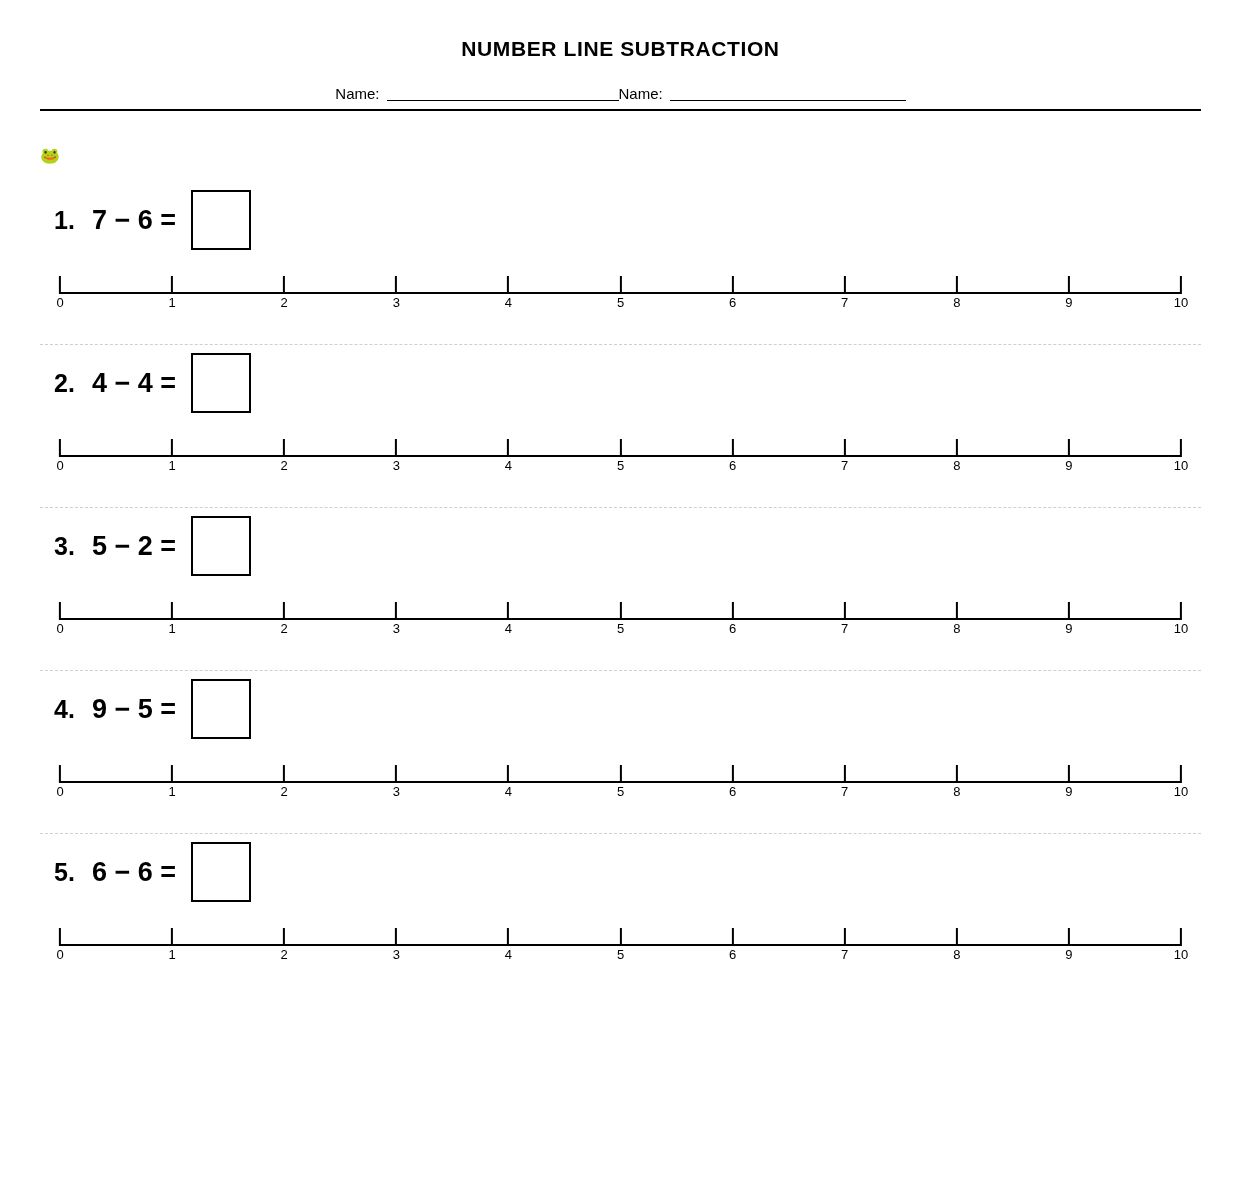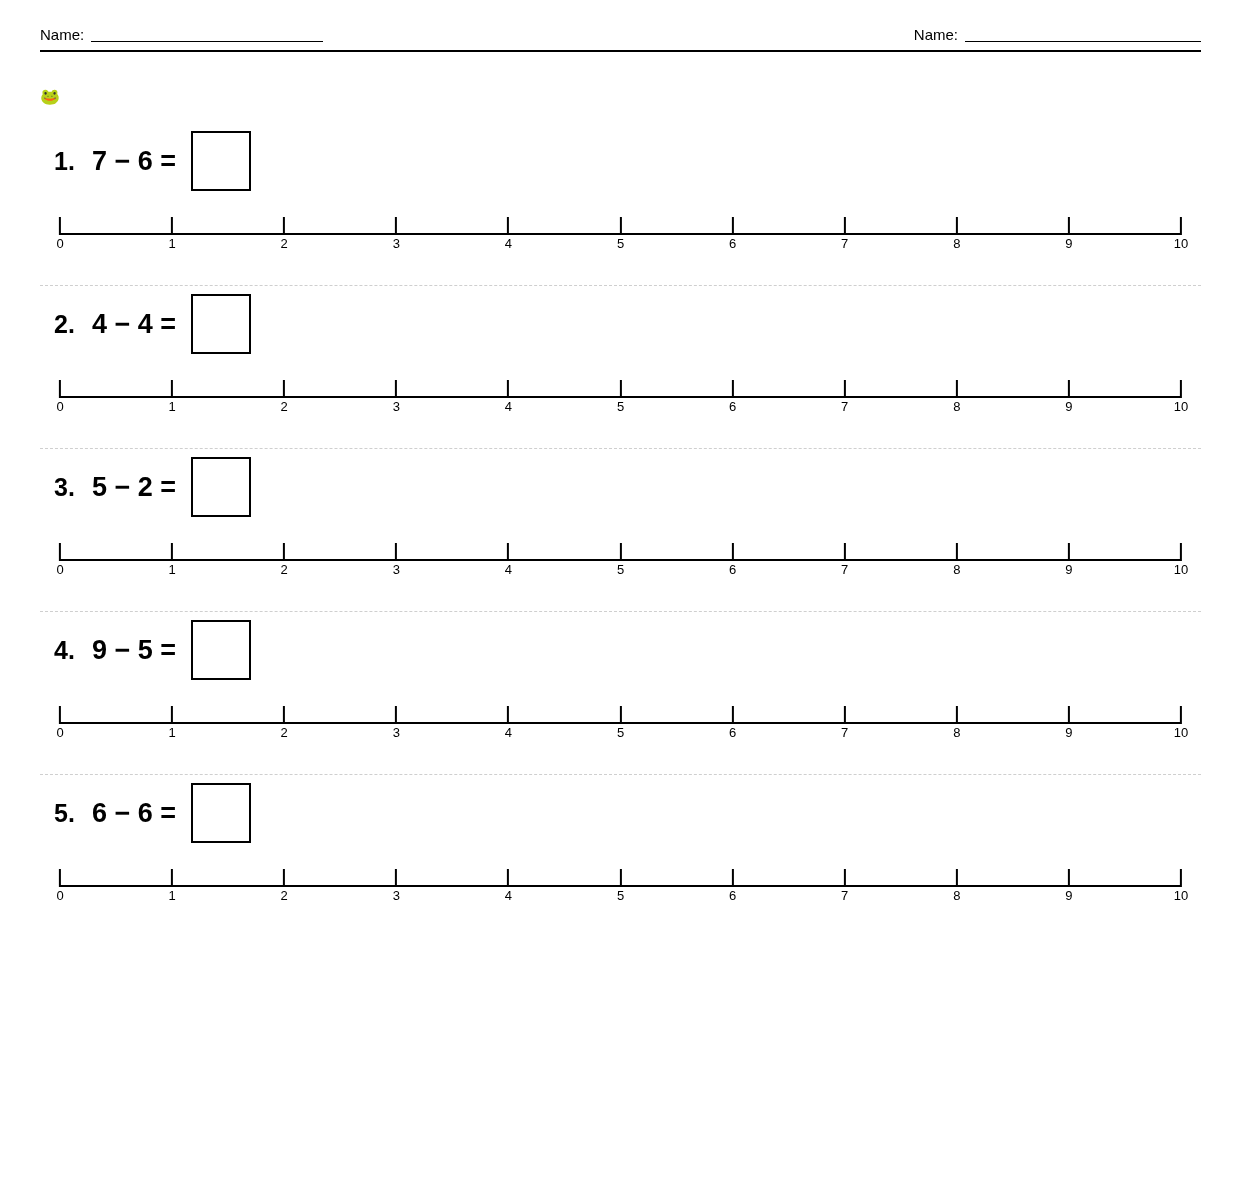--- a/index.html
+++ b/index.html
@@ -28,21 +28,21 @@
     font-size: 21px;
     font-weight: bold;
     letter-spacing: 0.6px;
     padding-top: 38px;
     line-height: 1;
   }
 
   
   .meta-row {
     display: flex;
-    justify-content: space-between;
+    justify-content: center;
     align-items: flex-end;
     margin-top: 27px;
   }
   .meta-field {
     display: flex;
     align-items: flex-end;
     font-size: 15px;
   }
   .meta-label {
     line-height: 1;
@@ -143,20 +143,21 @@
     border-top: 1px dashed #cfcfcf;
     margin-top: 26px;
   }
   .problem:last-child .separator { display: none; }
 </style>
 </head>
 <body>
 
 <div class="page">
 
+  <div class="title">NUMBER LINE SUBTRACTION</div>
 
   <div class="meta-row">
     <div class="meta-field name">
       <span class="meta-label">Name:</span>
       <span class="meta-rule"></span>
     </div>
     <div class="meta-field date">
       <span class="meta-label">Name:</span>
       <span class="meta-rule"></span>
     </div>

